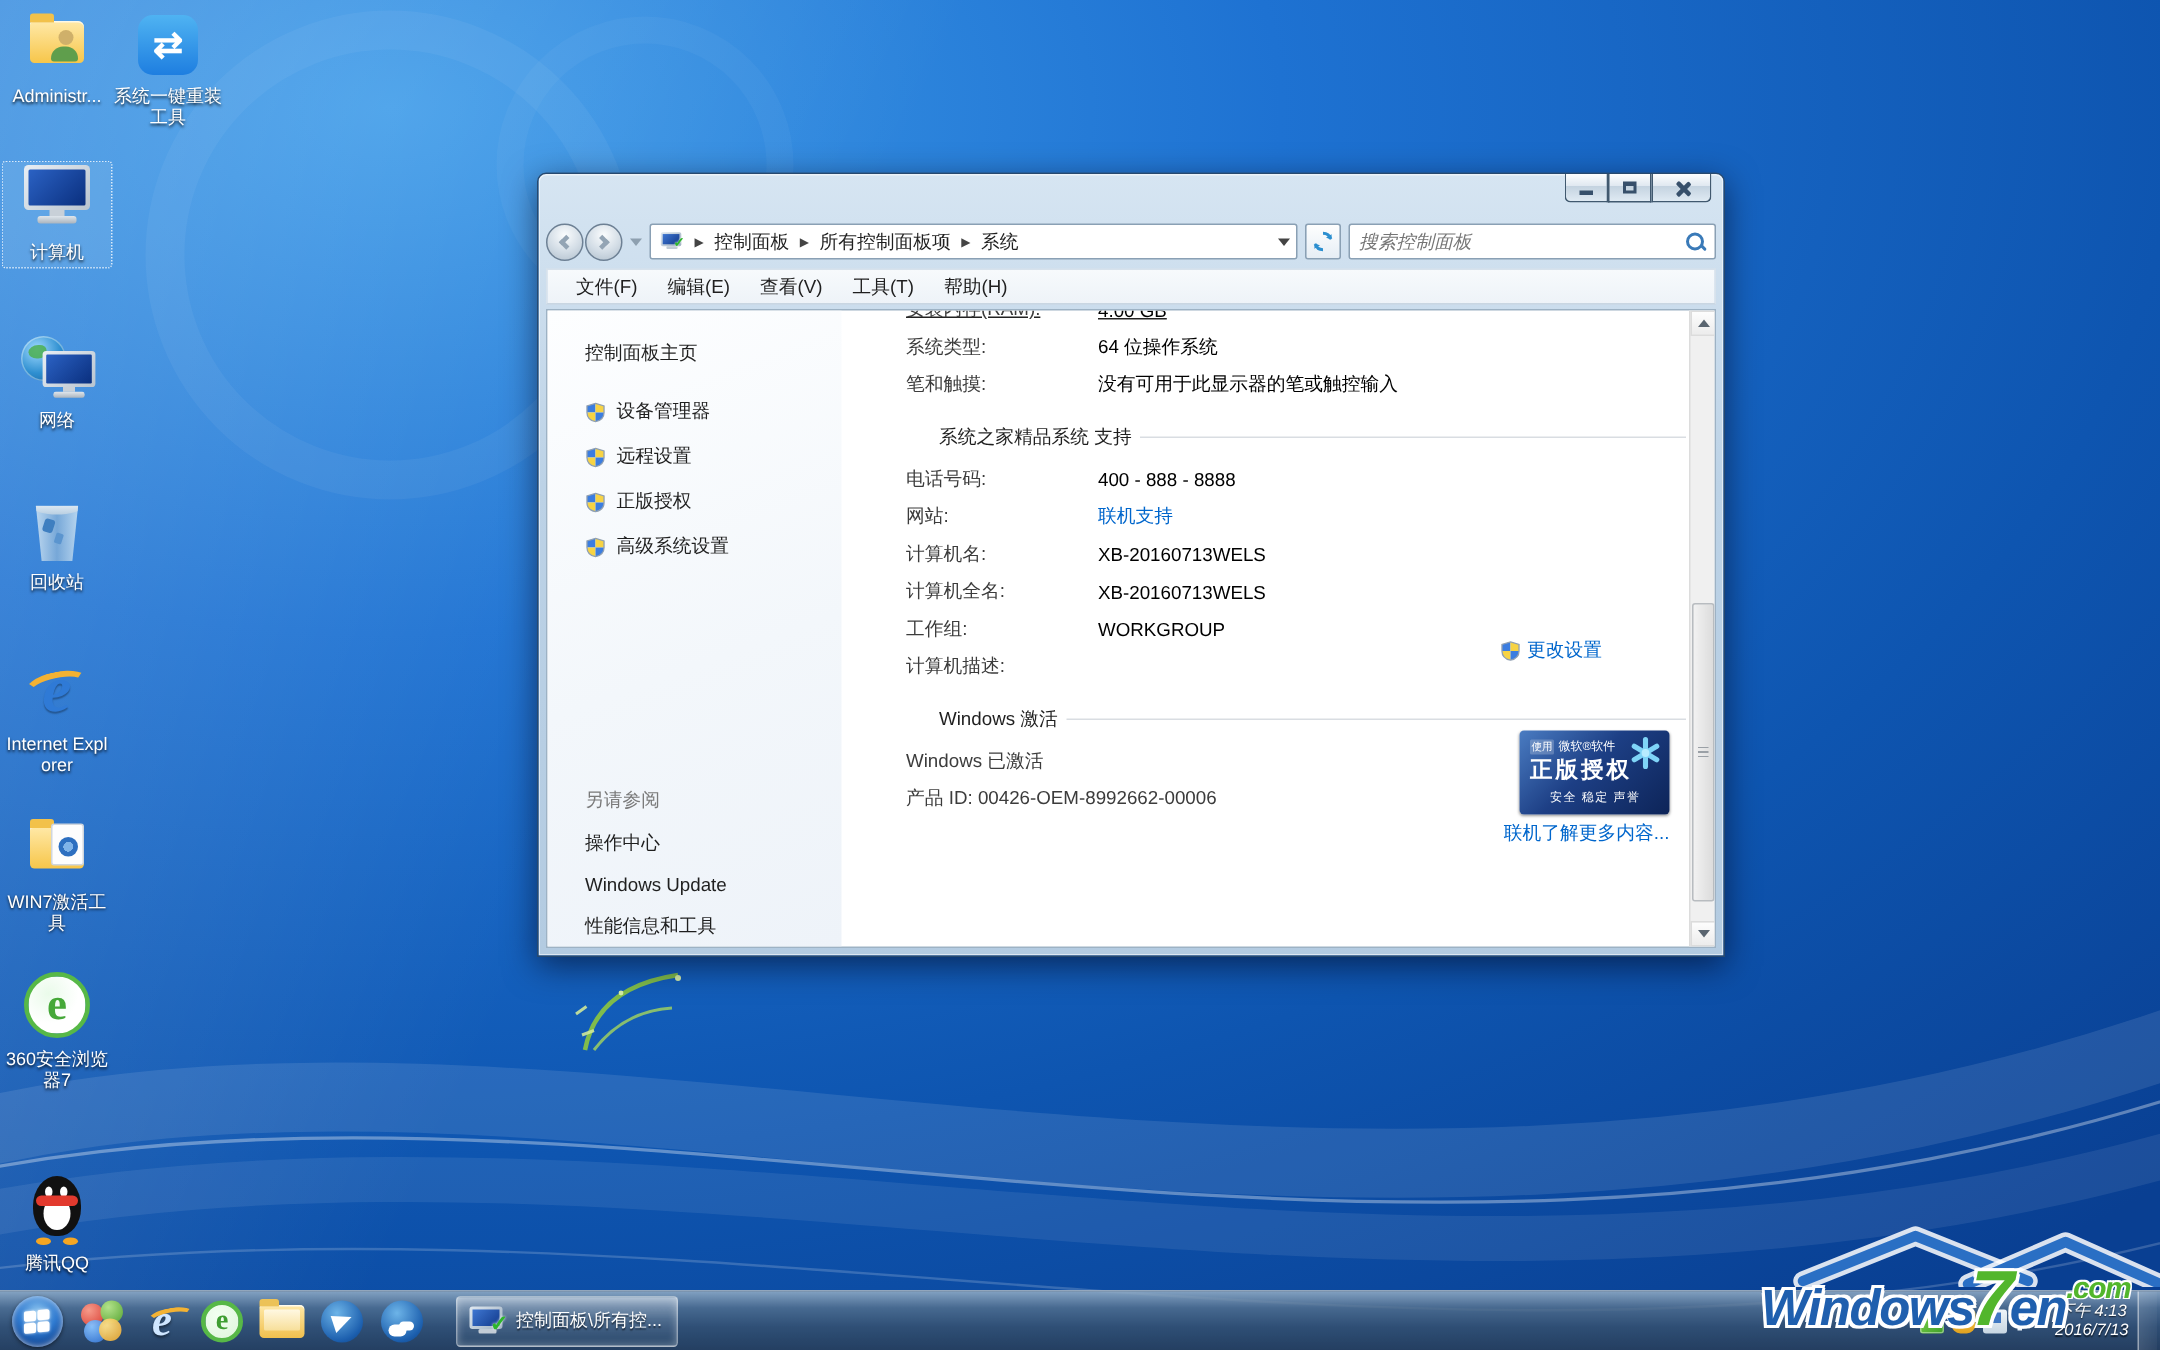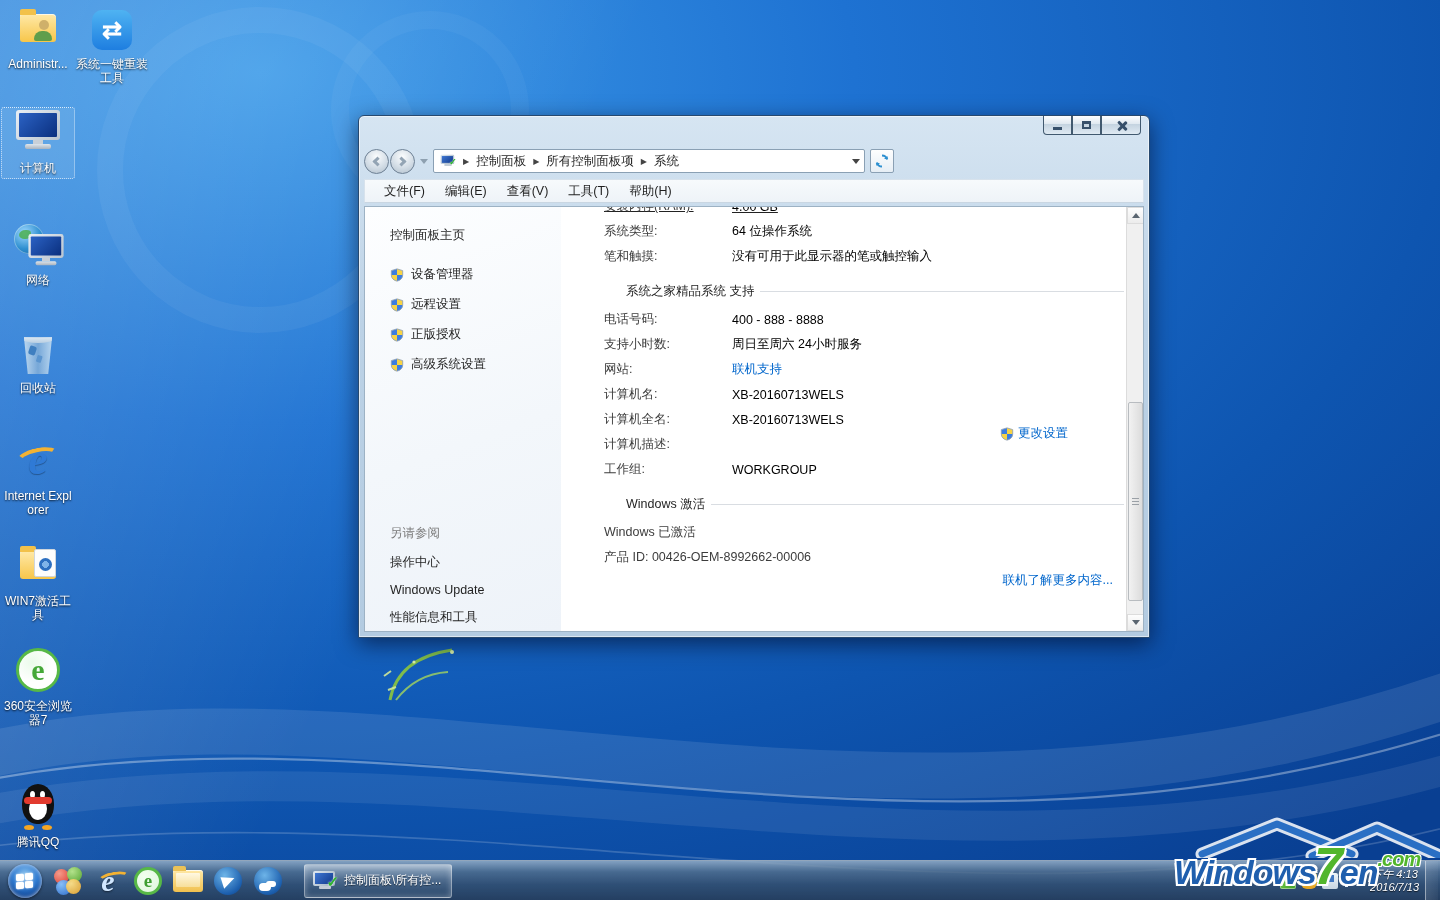--- a/index.html
+++ b/index.html
@@ -337,20 +337,24 @@
         <span>所有控制面板项</span>
         <span class="crumb-sep">▶</span>
         <span>系统</span>
         <div class="ddsmall addr-dd" style="border-top-color:#444;"></div>
       </div>
       <div class="refreshbtn">
           <svg width="16" height="16">
             <use href="#refresh-arrows"></use>
           </svg>
         </div>
+      <div class="searchbox">
+        <input type="text" placeholder="搜索控制面板" style="">
+        <div class="mag"></div>
+      </div>
     </div>
 
     <div class="menubar">
       <span class="menu-item">文件(F)</span>
       <span class="menu-item">编辑(E)</span>
       <span class="menu-item">查看(V)</span>
       <span class="menu-item">工具(T)</span>
       <span class="menu-item">帮助(H)</span>
     </div>
 
@@ -405,61 +409,68 @@
 
         <div class="sect">
           <span class="st">系统之家精品系统 支持</span>
             <span class="sline"></span>
         </div>
         <div class="row">
           <span class="rl">电话号码:</span>
           <span class="rv">400 - 888 - 8888</span>
         </div>
         <div class="row">
-          <span class="rl">支持小时数:</span>
-          <span class="rv">周日至周六  24小时服务</span>
-        </div>
-        <div class="row">
           <span class="rl">网站:</span>
           <a class="link">联机支持</a>
         </div>
 
         <div class="row">
           <span class="rl">计算机名:</span>
           <span class="rv">XB-20160713WELS</span>
         </div>
         <div class="row">
           <span class="rl">计算机全名:</span>
           <span class="rv">XB-20160713WELS</span>
         </div>
         <div class="row">
+          <span class="rl">工作组:</span>
+          <span class="rv">WORKGROUP</span>
+        </div>
+        <div class="row">
           <span class="rl">计算机描述:</span>
           <span class="rv"></span>
-        </div>
-        <div class="row">
-          <span class="rl">工作组:</span>
-          <span class="rv">WORKGROUP</span>
         </div>
         <div class="chg">
           <svg width="14" height="14">
               <use href="#uac-shield"></use>
             </svg>
           <a class="link">更改设置</a>
         </div>
 
         <div class="sect">
           <span class="st">Windows 激活</span>
             <span class="sline"></span>
         </div>
         <div class="act-wrap">
           <div class="row">
             <span class="rl" style="width:auto;">Windows 已激活</span>
           </div>
           <div class="row">
             <span class="rl" style="width:auto;">产品 ID: 00426-OEM-8992662-00006</span>
+          </div>
+          <div class="badge">
+            <div class="b1">
+              <span class="use">使用</span>
+              <span>微软®软件</span>
+            </div>
+            <div class="b2">正版授权</div>
+            <div class="b3">安全 稳定 声誉</div>
+            <svg class="bstar" width="24" height="24">
+                <use href="#star-burst"></use>
+              </svg>
           </div>
           <a class="link learnmore">联机了解更多内容...</a>
         </div>
       </div>
 
       <div class="vscroll">
         <div class="varrow up">
             <div class="tri-up"></div>
           </div>
         <div class="vthumb">

